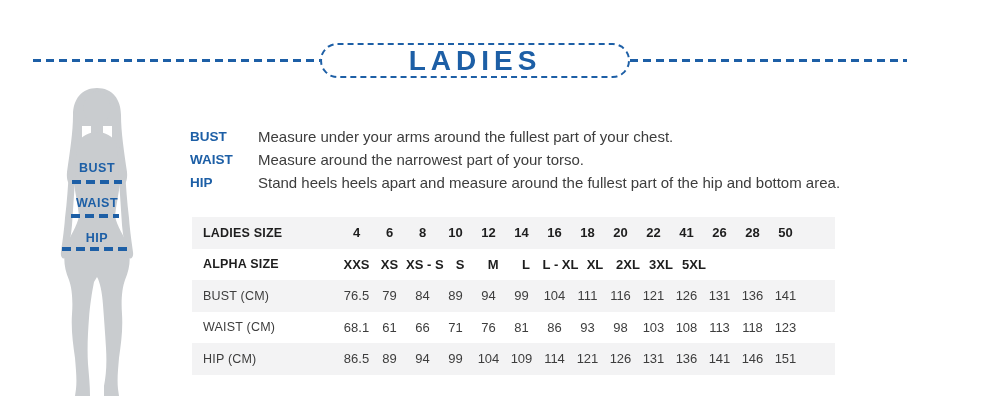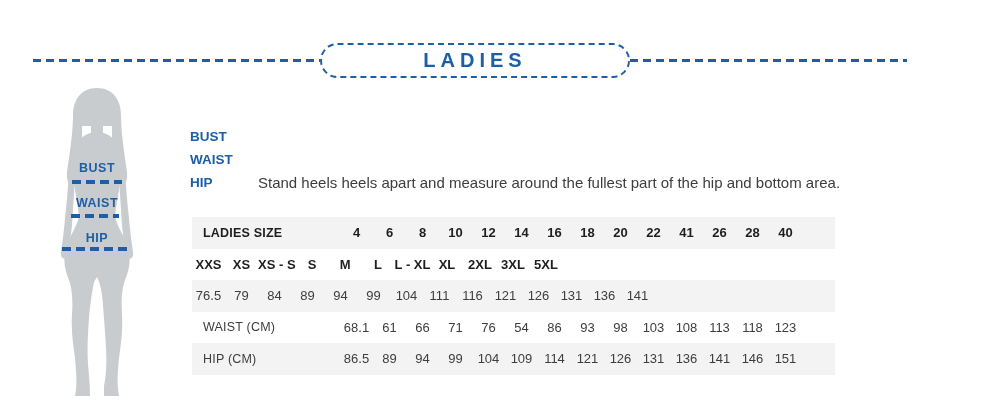--- a/index.html
+++ b/index.html
@@ -14,21 +14,21 @@
   .canvas{position:relative;width:1000px;height:418px;background:#fff;overflow:hidden;}
 
   
   .hdash{position:absolute;height:3px;
     background:repeating-linear-gradient(90deg,var(--accent) 0 8px,transparent 8px 13px);}
   .hdash.left{left:33px;top:59px;width:287px;}
   .hdash.right{left:630px;top:59px;width:277px;}
   .pill{position:absolute;left:320px;top:43px;width:310px;height:35px;
     border:2px dashed var(--accent);border-radius:18px;background:#fff;
     display:flex;align-items:center;justify-content:center;}
-  .pill-label{color:var(--accent);font-size:20px;font-weight:bold;letter-spacing:5px;}
+  .pill-label{color:var(--accent);font-size:28px;font-weight:bold;letter-spacing:5px;}
 
   
   .figure-wrap{position:absolute;left:36px;top:85px;width:122px;height:322px;}
   .figure-wrap svg{display:block;width:100%;height:100%;}
   .meas-label{position:absolute;left:47px;width:100px;text-align:center;
     color:var(--accent);font-weight:bold;font-size:12.5px;letter-spacing:.5px;}
   .meas-label.bust{top:161px;}
   .meas-label.waist{top:196px;}
   .meas-label.hip{top:231px;}
   .meas-line{position:absolute;height:3.5px;
@@ -100,23 +100,25 @@
 
   <div class="meas-label bust">BUST</div>
   <div class="meas-line bust"></div>
   <div class="meas-label waist">WAIST</div>
   <div class="meas-line waist"></div>
   <div class="meas-label hip">HIP</div>
   <div class="meas-line hip"></div>
 
   <div class="htm-row r0">
     <span class="htm-key">BUST</span>
+    <span class="htm-text">Measure under your arms around the fullest part of your chest.</span>
   </div>
   <div class="htm-row r1">
     <span class="htm-key">WAIST</span>
+    <span class="htm-text">Measure around the narrowest part of your torso.</span>
   </div>
   <div class="htm-row r2">
     <span class="htm-key">HIP</span>
     <span class="htm-text">Stand heels heels apart and measure around the fullest part of the hip and bottom area.</span>
   </div>
 
   <div class="size-table">
       <div class="trow shaded bold-row">
         <div class="tlabel">LADIES SIZE</div>
         <div class="tcell">4</div>
@@ -125,39 +127,41 @@
         <div class="tcell">10</div>
         <div class="tcell">12</div>
         <div class="tcell">14</div>
         <div class="tcell">16</div>
         <div class="tcell">18</div>
         <div class="tcell">20</div>
         <div class="tcell">22</div>
         <div class="tcell">41</div>
         <div class="tcell">26</div>
         <div class="tcell">28</div>
-        <div class="tcell">40</div>
+        <div class="tcell">50</div>
       </div>
       <div class="trow bold-row">
+        <div class="tlabel">ALPHA SIZE</div>
         <div class="tcell">XXS</div>
         <div class="tcell">XS</div>
         <div class="tcell">XS - S</div>
         <div class="tcell">S</div>
         <div class="tcell">M</div>
         <div class="tcell">L</div>
         <div class="tcell">L - XL</div>
         <div class="tcell">XL</div>
         <div class="tcell">2XL</div>
         <div class="tcell">3XL</div>
         <div class="tcell">5XL</div>
         <div class="tcell"></div>
         <div class="tcell"></div>
         <div class="tcell"></div>
       </div>
       <div class="trow shaded">
+        <div class="tlabel">BUST (CM)</div>
         <div class="tcell">76.5</div>
         <div class="tcell">79</div>
         <div class="tcell">84</div>
         <div class="tcell">89</div>
         <div class="tcell">94</div>
         <div class="tcell">99</div>
         <div class="tcell">104</div>
         <div class="tcell">111</div>
         <div class="tcell">116</div>
         <div class="tcell">121</div>
@@ -166,21 +170,21 @@
         <div class="tcell">136</div>
         <div class="tcell">141</div>
       </div>
       <div class="trow">
         <div class="tlabel">WAIST (CM)</div>
         <div class="tcell">68.1</div>
         <div class="tcell">61</div>
         <div class="tcell">66</div>
         <div class="tcell">71</div>
         <div class="tcell">76</div>
-        <div class="tcell">54</div>
+        <div class="tcell">81</div>
         <div class="tcell">86</div>
         <div class="tcell">93</div>
         <div class="tcell">98</div>
         <div class="tcell">103</div>
         <div class="tcell">108</div>
         <div class="tcell">113</div>
         <div class="tcell">118</div>
         <div class="tcell">123</div>
       </div>
       <div class="trow shaded">

